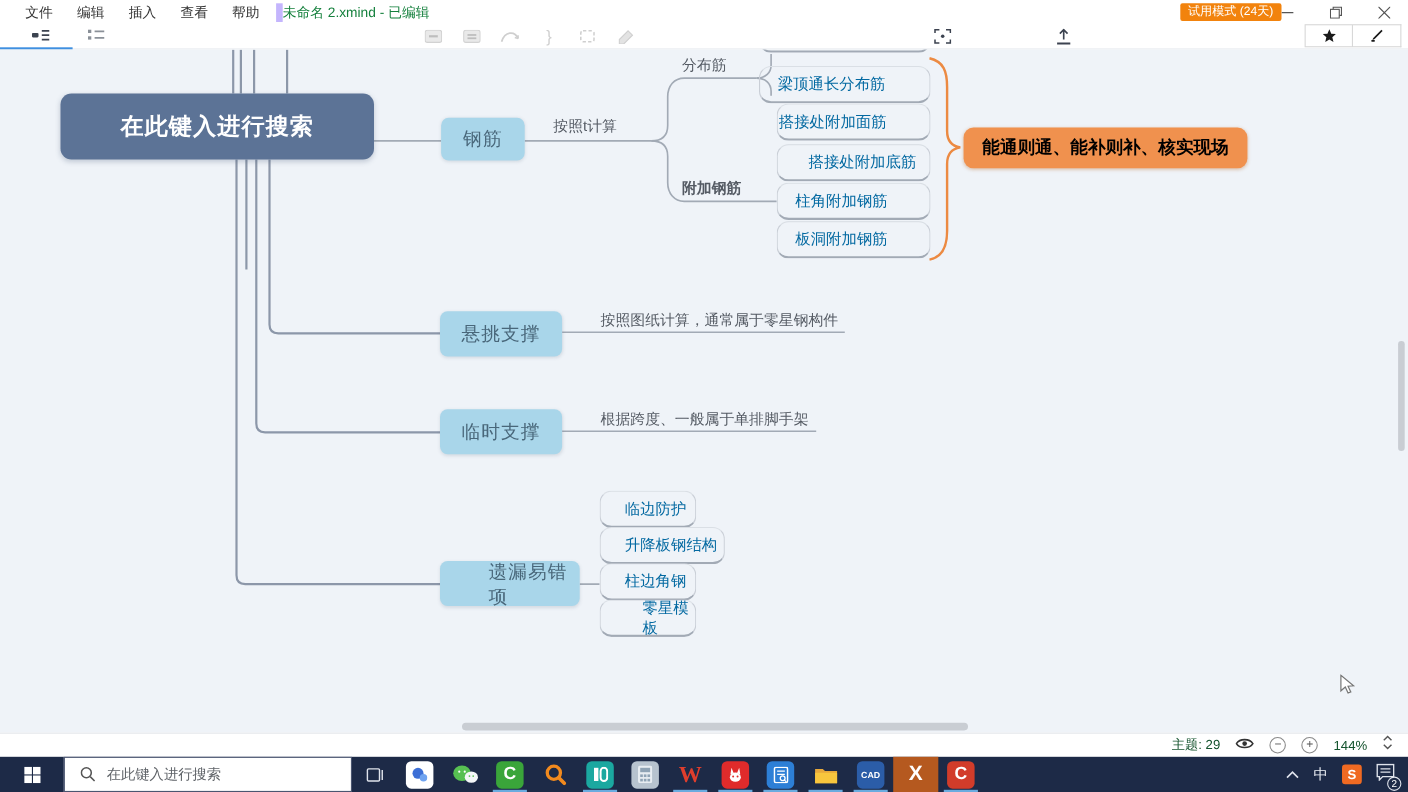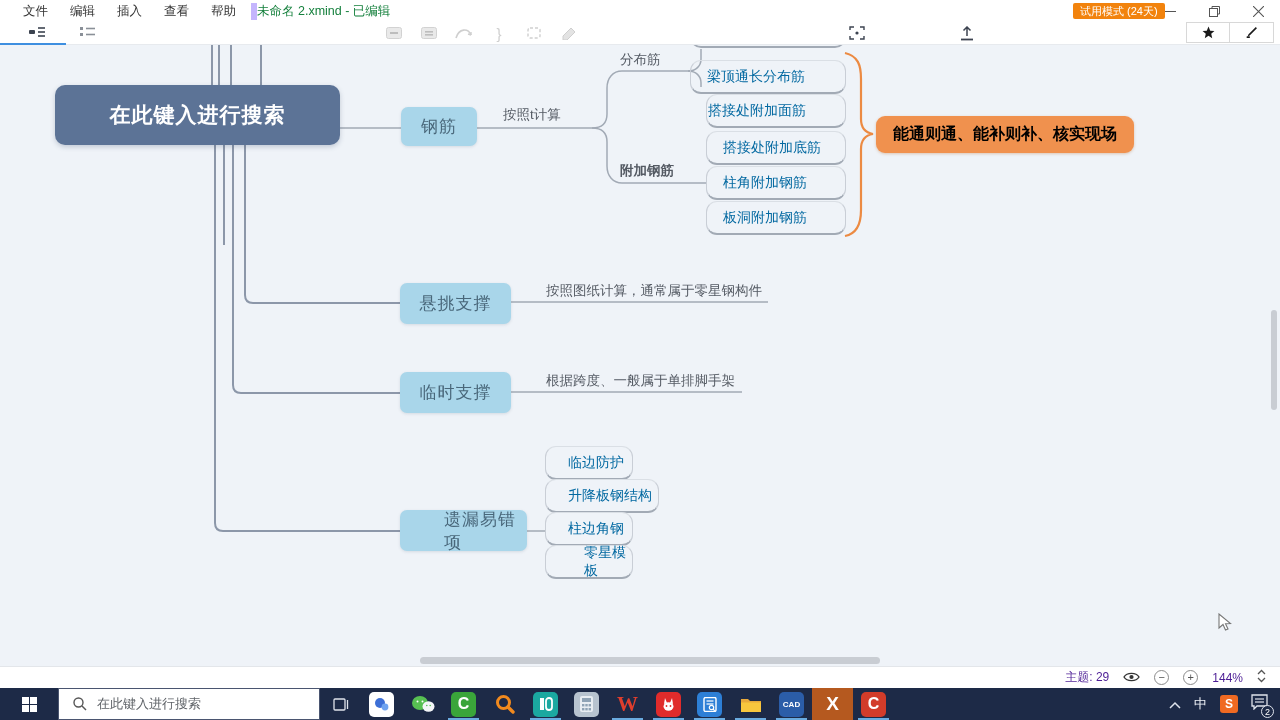--- a/index.html
+++ b/index.html
@@ -36,21 +36,21 @@
   .summary-node { position:absolute; left:876px; top:71px; width:258px; height:37px; background:#f0914e; border-radius:9px; color:#000000; font-size:16px; font-weight:bold; display:flex; align-items:center; justify-content:center; box-shadow:0 1px 3px rgba(180,90,20,.3); }
   .leafbox { position:absolute; border:1px solid #c9ced6; border-top-color:#dadfe5; border-bottom:2px solid #a2aab5; border-radius:11px; font-size:14px; color:#0369a1; display:flex; align-items:center; background:transparent; }
   .floating-label { position:absolute; font-size:13.5px; color:#545a63; white-space:nowrap; }
 
   .h-scrollbar { position:absolute; left:420px; top:612px; width:460px; height:7px; background:#c9cdd3; border-radius:4px; }
   .v-scrollbar { position:absolute; left:1271px; top:265px; width:6px; height:100px; background:#c9cdd3; border-radius:3px; }
   .cursor { position:absolute; left:1218px; top:568px; }
 
   
   .statusbar { position:absolute; left:0; top:666px; width:1280px; height:22px; background:#fff; border-top:1px solid #e3e6ea; display:flex; align-items:center; justify-content:flex-end; gap:14px; padding-right:14px; }
-  .status-text { font-size:12px; color:#4c1d95; }
+  .status-text { font-size:12px; color:#14532d; }
   .circle-btn { width:15px; height:15px; border:1px solid #8a8a8a; border-radius:50%; display:flex; align-items:center; justify-content:center; font-size:11px; color:#555; line-height:1; }
 
   
   .taskbar { position:absolute; left:0; top:688px; width:1280px; height:32px; background:#1d2a47; display:flex; align-items:stretch; }
   .tb-cell { width:41px; display:flex; align-items:center; justify-content:center; position:relative; }
   .start-cell { width:58px; display:flex; align-items:center; justify-content:center; }
   .search-box { width:262px; background:#fff; display:flex; align-items:center; gap:10px; padding-left:14px; border:1px solid #4a5570; }
   .search-box span { font-size:13px; color:#5f6368; }
   .running::after { content:""; position:absolute; left:5px; right:5px; bottom:0; height:2px; background:#6aabdf; }
   .app-sq { width:25px; height:25px; border-radius:5px; display:flex; align-items:center; justify-content:center; font-weight:bold; color:#fff; }
@@ -214,21 +214,21 @@
 
     <div class="root-node">在此键入进行搜索</div>
 
     <div class="branch-node" style="left:401px; top:62px; width:76px; height:39px;">钢筋</div>
     <div class="floating-label" style="left:503px; top:61px;">按照t计算</div>
     <div class="floating-label" style="left:620px; top:6px;">分布筋</div>
     <div class="leafbox" style="left:690px; top:-31px; width:156px; height:34px;"></div>
     <div class="leafbox" style="left:690px; top:15px; width:156px; height:34px; padding-left:16px;">梁顶通长分布筋</div>
     <div class="floating-label" style="left:620px; top:117px;font-weight:bold;">附加钢筋</div>
     <div class="leafbox" style="left:706px; top:49px;  width:140px; height:34px; padding-left:1px;">搭接处附加面筋</div>
-    <div class="leafbox" style="left:706px; top:86px;  width:140px; height:34px; padding-left:16px;">搭接处附加底筋</div>
+    <div class="leafbox" style="left:706px; top:86px;  width:140px; height:34px; padding-left:28px;">搭接处附加底筋</div>
     <div class="leafbox" style="left:706px; top:156px; width:140px; height:34px; padding-left:16px;">板洞附加钢筋</div>
     <div class="leafbox" style="left:706px; top:121px; width:140px; height:34px; padding-left:16px;">柱角附加钢筋</div>
 
     <div class="summary-node">能通则通、能补则补、核实现场</div>
 
     <div class="branch-node" style="left:400px; top:238px; width:111px; height:41px;">悬挑支撑</div>
     <div class="floating-label" style="left:546px; top:237px;">按照图纸计算，通常属于零星钢构件</div>
 
     <div class="branch-node" style="left:400px; top:327px; width:111px; height:41px;">临时支撑</div>
     <div class="floating-label" style="left:546px; top:327px;">根据跨度、一般属于单排脚手架</div>

